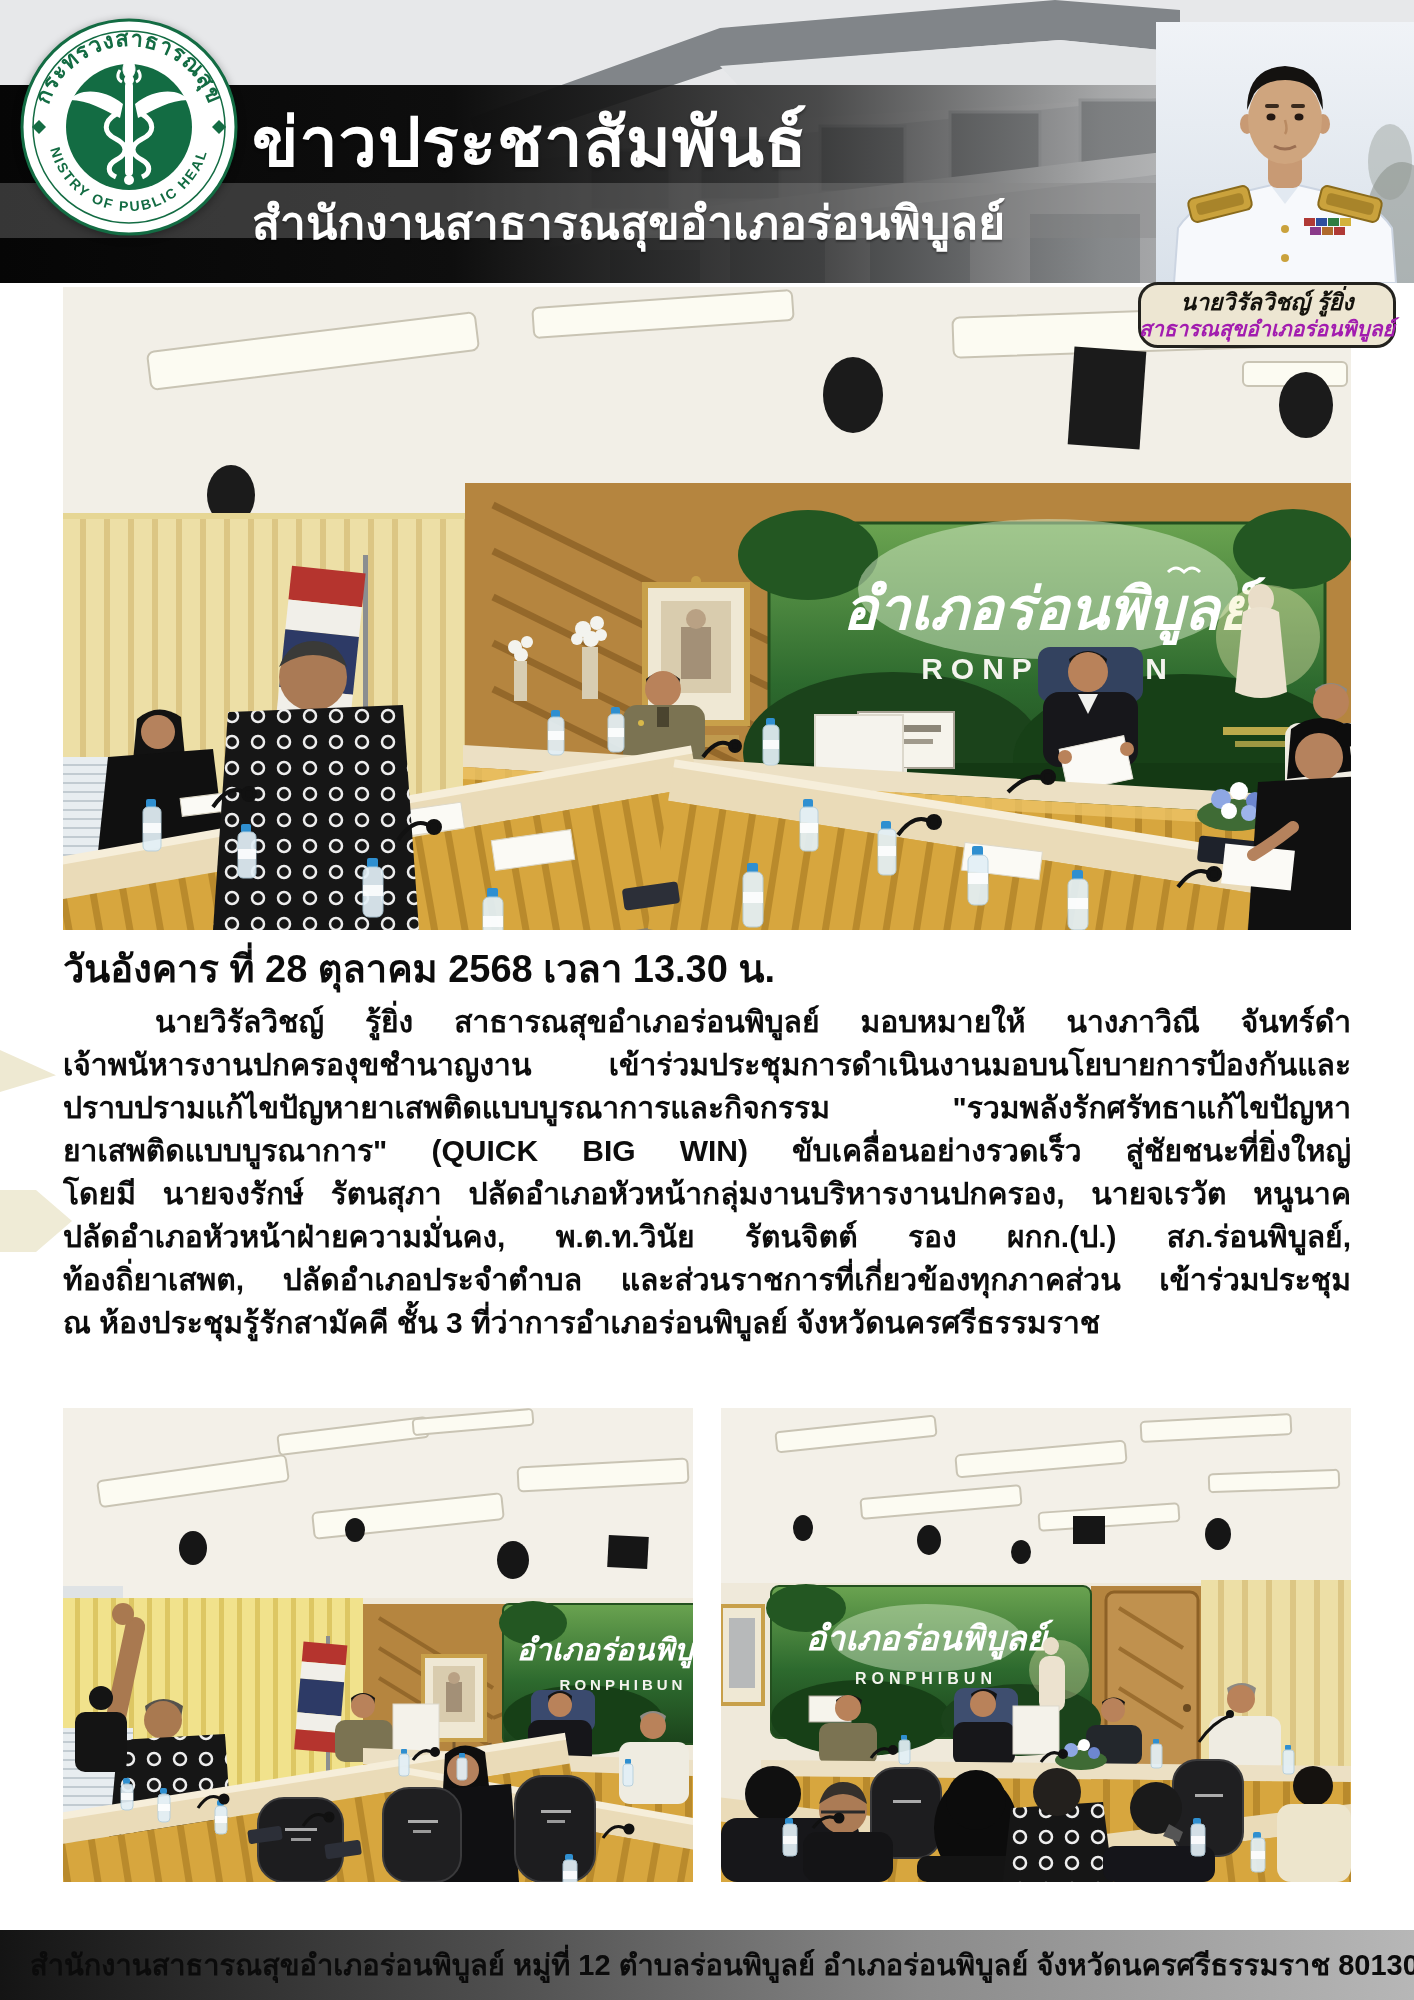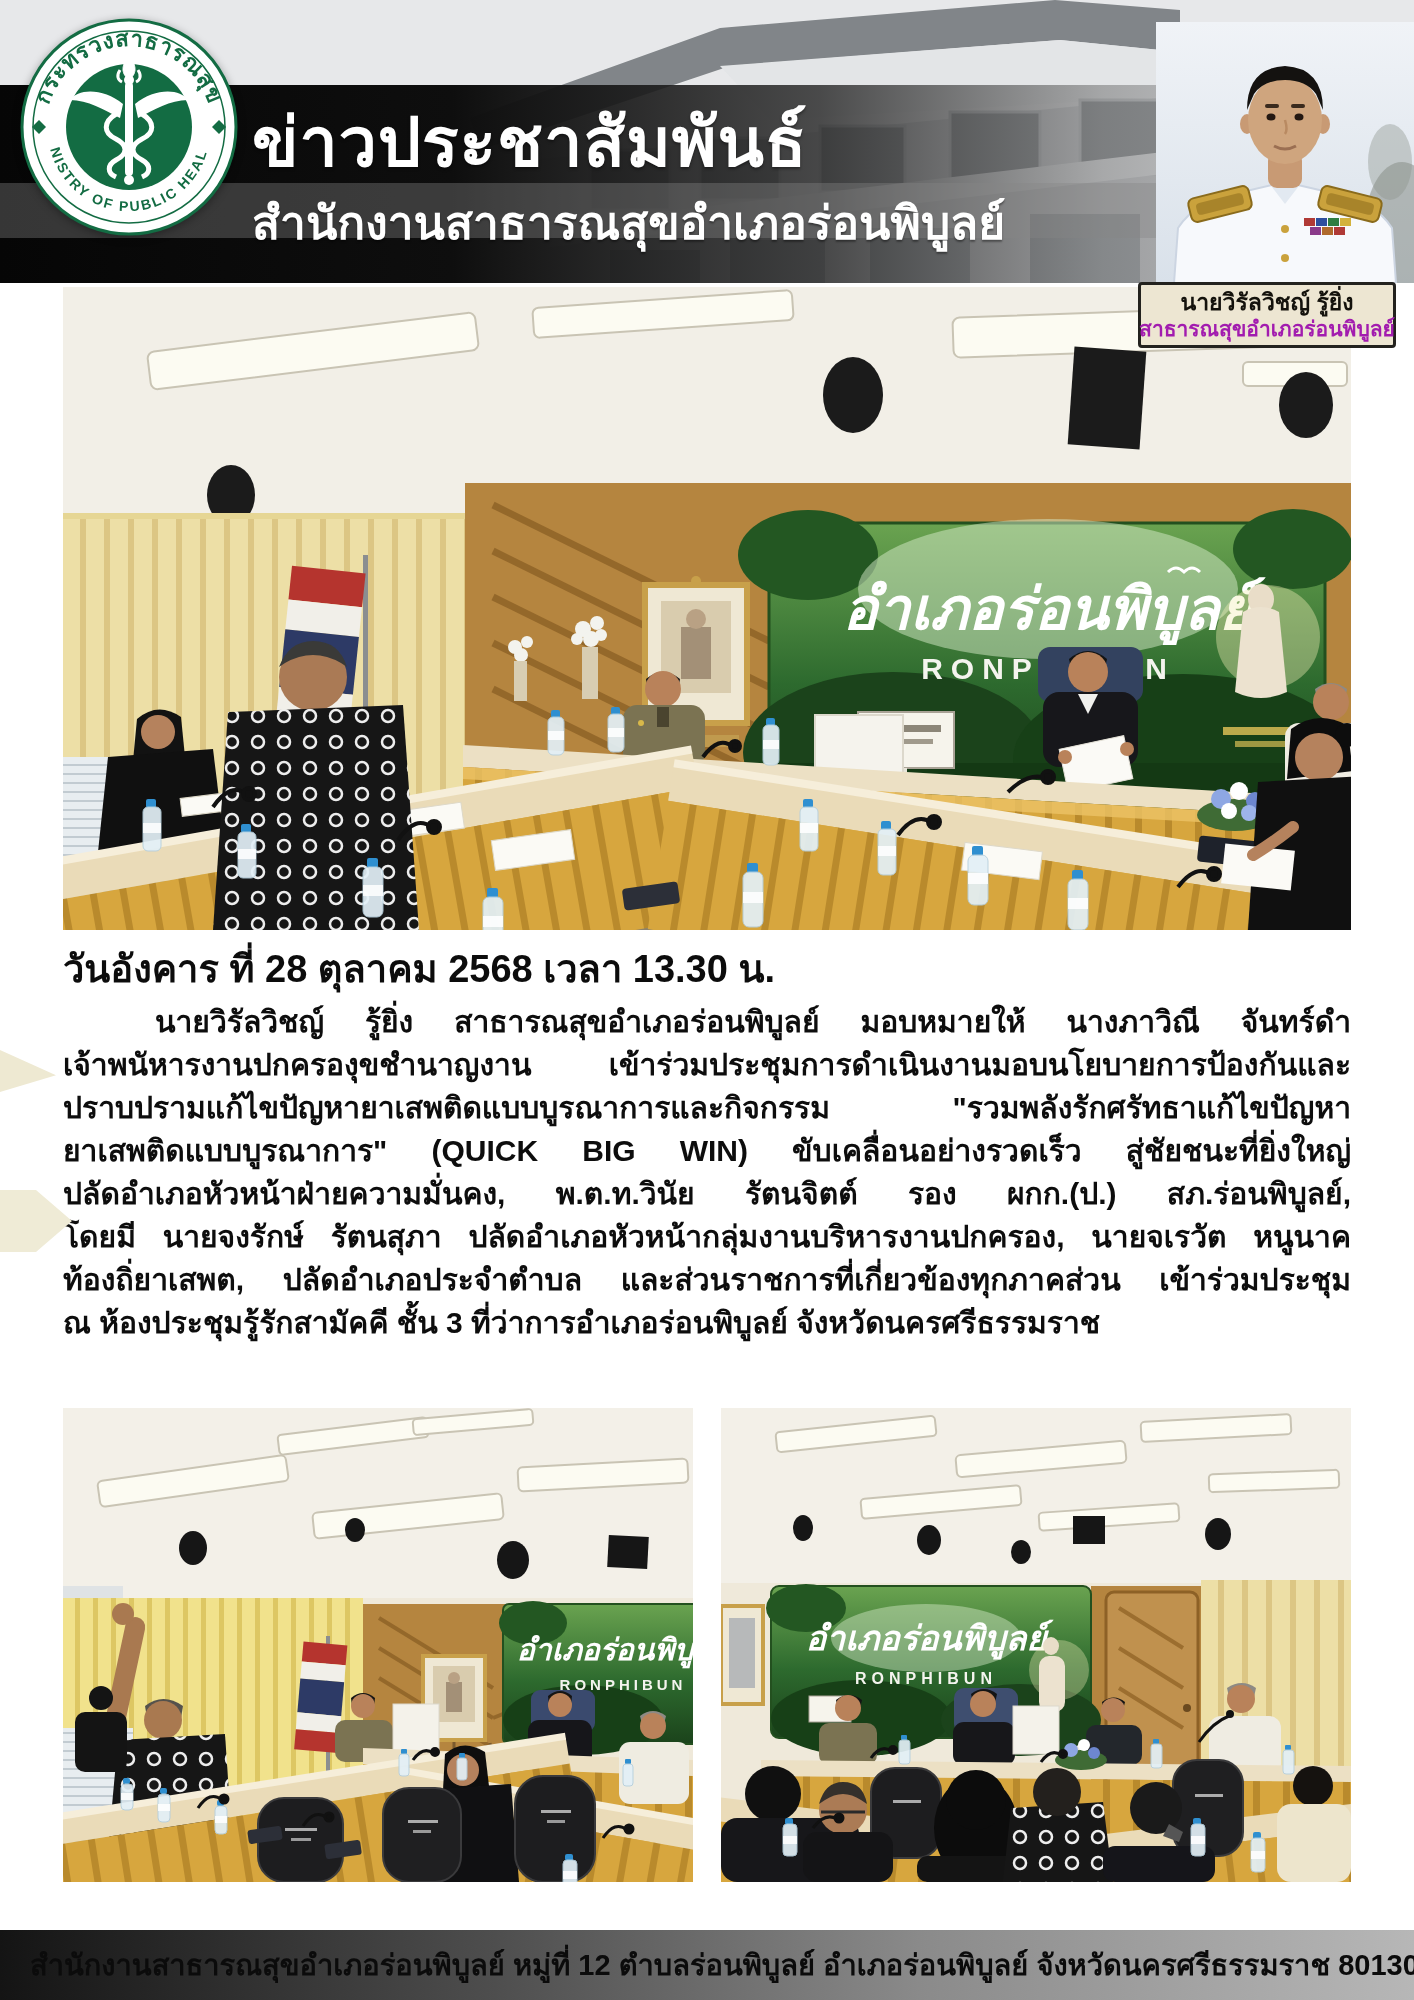--- a/index.html
+++ b/index.html
@@ -12,22 +12,22 @@
     background:linear-gradient(to right,#060606 0%,#0e0e0e 32%,rgba(40,40,40,.82) 58%,
                rgba(90,90,90,.45) 78%,rgba(150,150,150,.12) 100%);}
   .substrip{position:absolute;left:0;top:183px;width:1414px;height:55px;background:rgba(135,135,135,.38);}
   .htitle{position:absolute;left:252px;top:88px;font-size:68px;font-weight:800;color:#ffffff;
           letter-spacing:1px;text-shadow:0 2px 3px rgba(0,0,0,.4);white-space:nowrap;}
   .hsub{position:absolute;left:252px;top:186px;font-size:46px;font-weight:700;color:#ffffff;
         text-shadow:0 2px 2px rgba(0,0,0,.4);white-space:nowrap;}
   .logo{position:absolute;left:20px;top:18px;width:218px;height:218px;filter:drop-shadow(0 2px 4px rgba(0,0,0,.35));}
   .portrait{position:absolute;left:1156px;top:22px;width:258px;height:261px;overflow:hidden;}
   .caption{position:absolute;left:1138px;top:282px;width:258px;height:66px;background:#ede6d2;
-           border:3px solid #23221e;border-radius:4px;z-index:5;display:flex;flex-direction:column;
-           align-items:center;justify-content:center;box-sizing:border-box;}
+           border:3px solid #23221e;border-radius:20px;z-index:5;display:flex;flex-direction:column;
+           align-items:center;justify-content:center;box-sizing:border-box;font-style:italic;}
   .caption .c1{font-size:23px;font-weight:700;color:#14120c;line-height:28px;white-space:nowrap;}
   .caption .c2{font-size:21px;font-weight:700;color:#a21caf;line-height:26px;white-space:nowrap;}
   
   .photo-main{position:absolute;left:63px;top:287px;width:1288px;height:643px;overflow:hidden;}
   .photo-bl{position:absolute;left:63px;top:1408px;width:630px;height:474px;overflow:hidden;}
   .photo-br{position:absolute;left:721px;top:1408px;width:630px;height:474px;overflow:hidden;}
   
   .dateline{position:absolute;left:63px;top:938px;width:1288px;font-size:38px;font-weight:800;
             color:#0c0c0c;white-space:nowrap;}
   .bodytext{position:absolute;left:63px;top:1000px;width:1288px;color:#0d0d0d;}
@@ -435,22 +435,22 @@
         <circle cx="1151" cy="587" r="6" fill="#111111"></circle>
     </g>
   </svg>
 
   <div class="dateline">วันอังคาร ที่ 28 ตุลาคม 2568 เวลา 13.30 น.</div>
   <div class="bodytext">
     <div class="ln first">นายวิรัลวิชญ์ รู้ยิ่ง สาธารณสุขอำเภอร่อนพิบูลย์ มอบหมายให้ นางภาวิณี จันทร์ดำ</div>
     <div class="ln">เจ้าพนัหารงานปกครองุขชำนาญงาน เข้าร่วมประชุมการดำเนินงานมอบนโยบายการป้องกันและ</div>
     <div class="ln">ปราบปรามแก้ไขปัญหายาเสพติดแบบบูรณาการและกิจกรรม "รวมพลังรักศรัทธาแก้ไขปัญหา</div>
     <div class="ln">ยาเสพติดแบบบูรณาการ" (QUICK BIG WIN) ขับเคลื่อนอย่างรวดเร็ว สู่ชัยชนะที่ยิ่งใหญ่</div>
+    <div class="ln">โดยมี นายจงรักษ์ รัตนสุภา ปลัดอำเภอหัวหน้ากลุ่มงานบริหารงานปกครอง, นายจเรวัต หนูนาค</div>
     <div class="ln">ปลัดอำเภอหัวหน้าฝ่ายความมั่นคง, พ.ต.ท.วินัย รัตนจิตต์ รอง ผกก.(ป.) สภ.ร่อนพิบูลย์,</div>
-    <div class="ln">โดยมี นายจงรักษ์ รัตนสุภา ปลัดอำเภอหัวหน้ากลุ่มงานบริหารงานปกครอง, นายจเรวัต หนูนาค</div>
     <div class="ln">ท้องถิ่ยาเสพต, ปลัดอำเภอประจำตำบล และส่วนราชการที่เกี่ยวข้องทุกภาคส่วน เข้าร่วมประชุม</div>
     <div class="ln last">ณ ห้องประชุมรู้รักสามัคคี ชั้น 3 ที่ว่าการอำเภอร่อนพิบูลย์ จังหวัดนครศรีธรรมราช</div>
   </div>
   <div class="chev1"></div>
   <div class="chev2"></div>
 
   <svg class="photo-bl" viewBox="0 0 630 474">
     <rect width="630" height="474" fill="#efe9da"></rect>
     <rect width="630" height="190" fill="#f3f0e8"></rect>
     <g fill="#fcfbf2" stroke="#c9c4b4" stroke-width="2">

